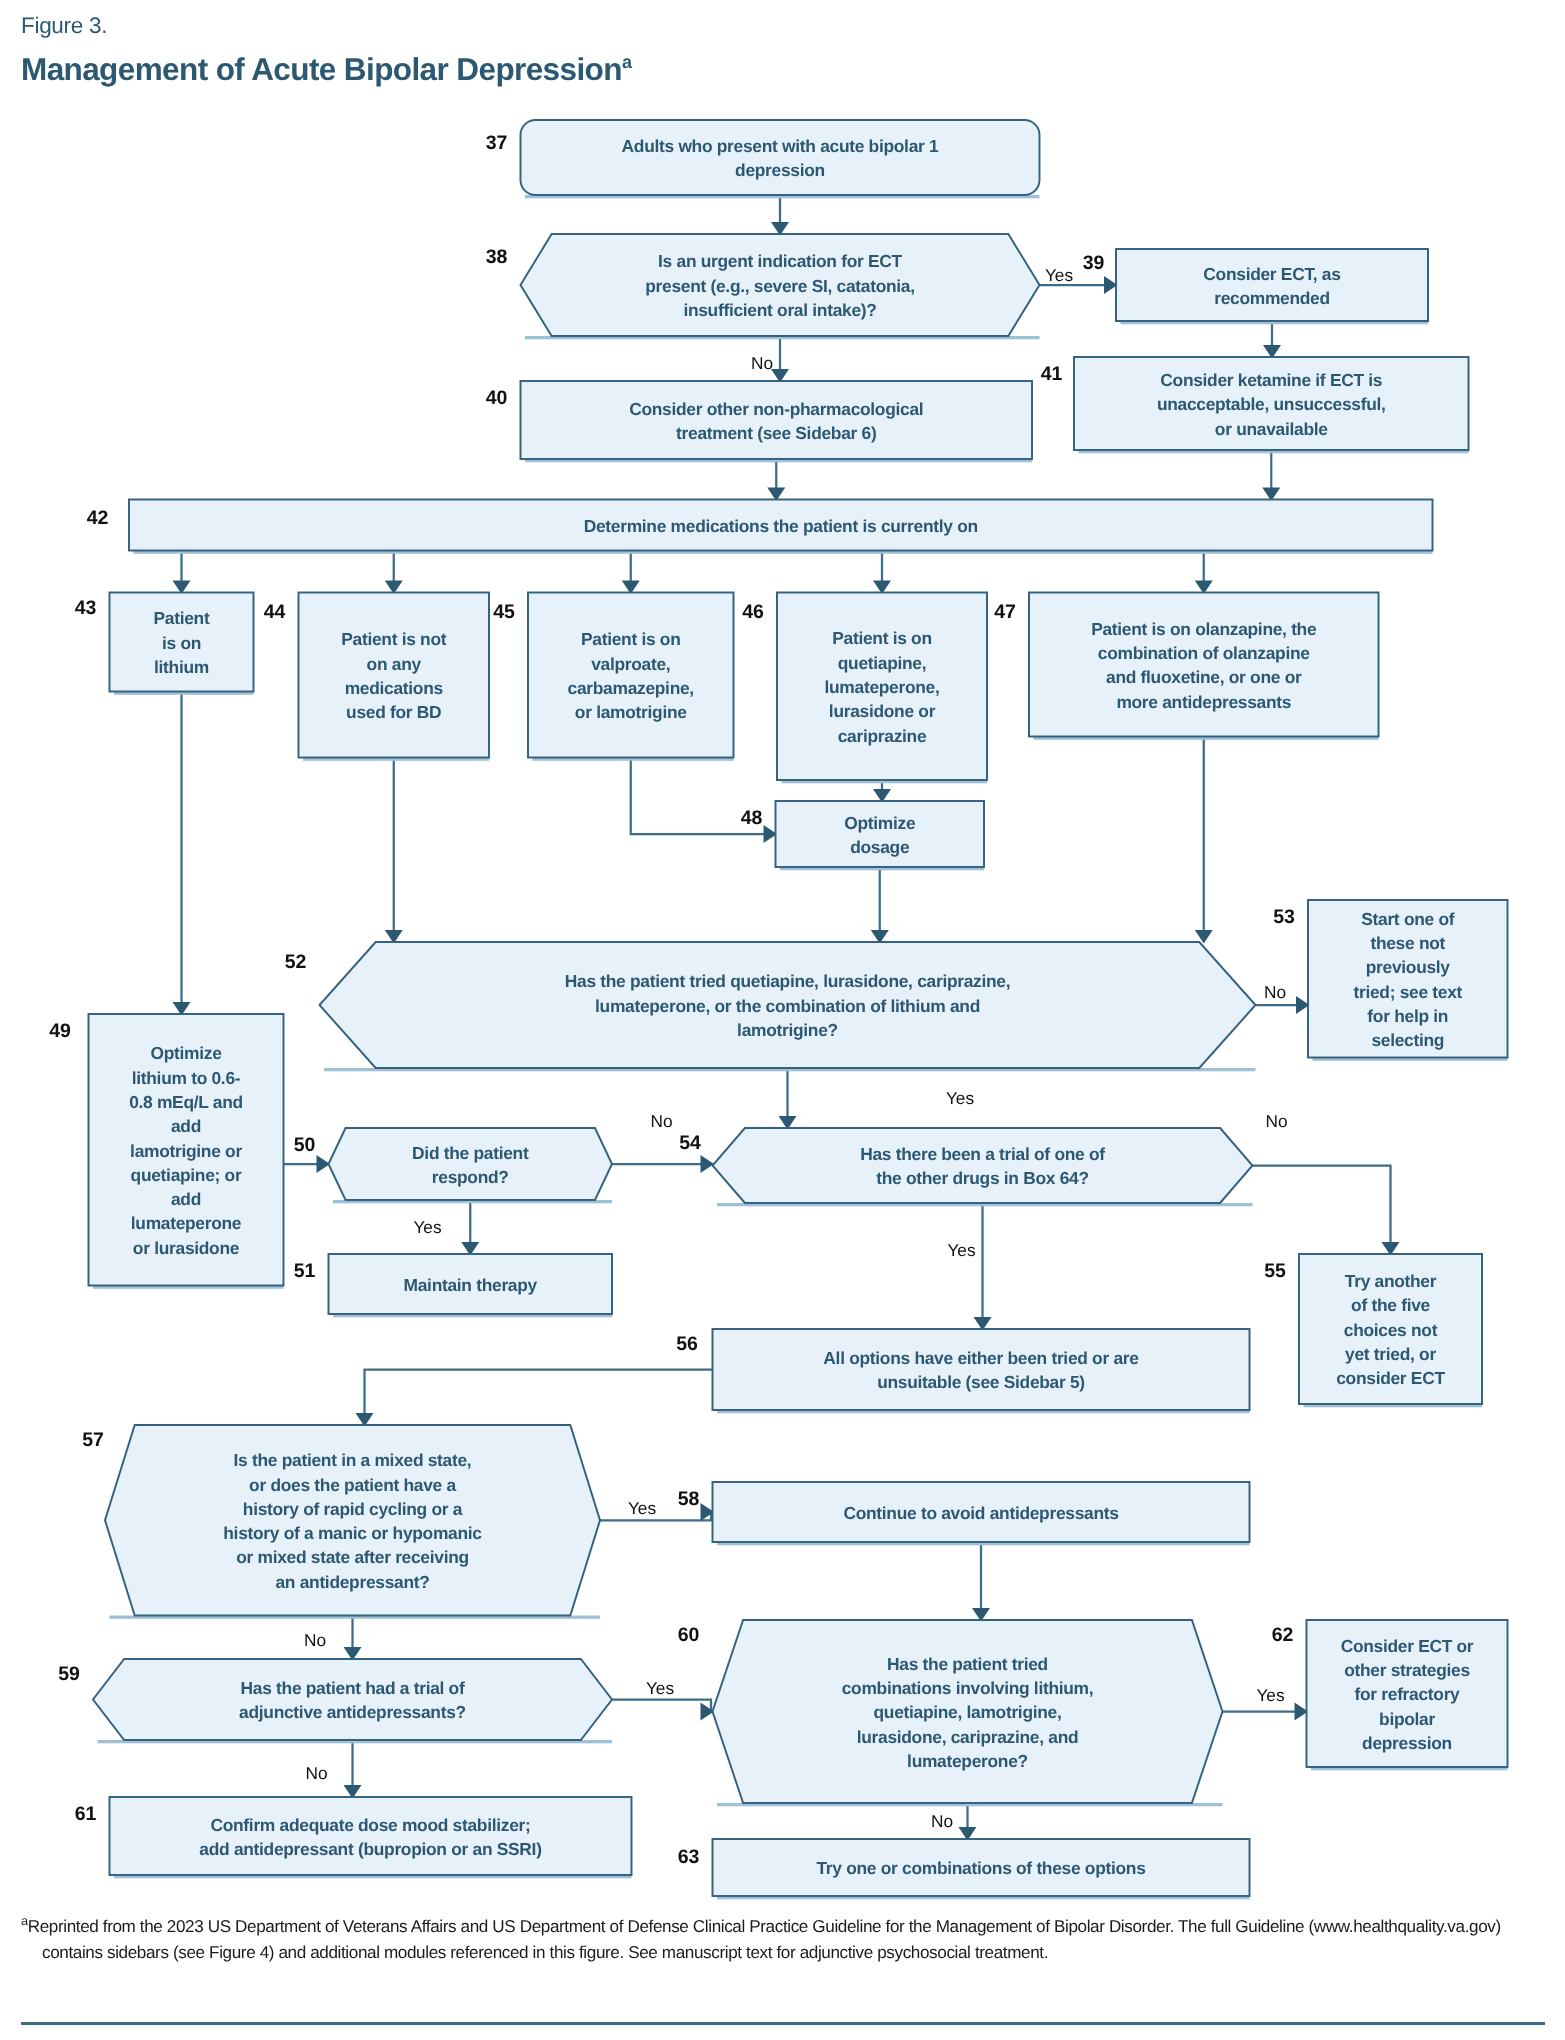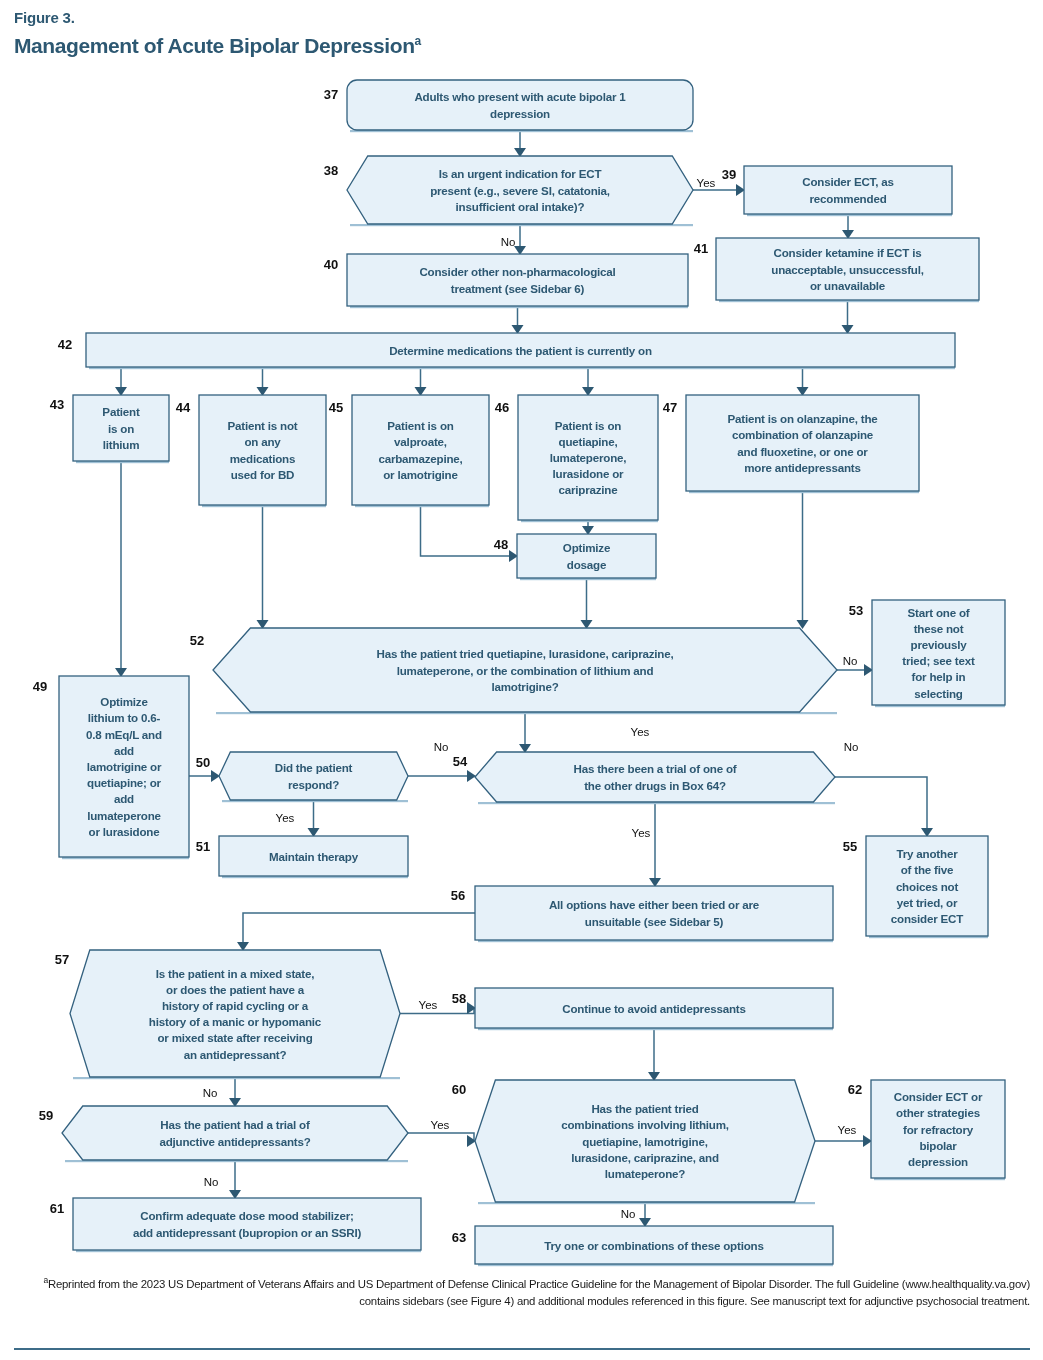--- a/index.html
+++ b/index.html
@@ -5,21 +5,21 @@
   html,body{margin:0;padding:0;background:#ffffff;}
   body{
     width:1043px;height:1360px;
     font-family:"Liberation Sans", sans-serif;
     color:#2d5872;
     position:relative;
     overflow:hidden;
   }
   .hdr{position:absolute;left:14px;top:8px;width:1010px;}
   .fig-num{
-    font-size:15px;font-weight:bold;color:#2d5872;
+    font-size:15px;font-weight:normal;color:#2d5872;
     letter-spacing:-0.2px;line-height:20px;
   }
   .fig-title{
     font-size:21px;font-weight:bold;color:#2d5872;
     letter-spacing:-0.4px;line-height:26px;margin-top:0;
   }
   .fig-title sup{font-size:12px;vertical-align:super;}
   #chart-wrap{position:absolute;left:0;top:68px;width:1043px;height:1200px;}
   svg{display:block;}
   .nodeFill{fill:#e6f1f9;stroke:#33617f;stroke-width:1.3;}
@@ -41,21 +41,21 @@
   }
   .conn{stroke:#3d6c88;stroke-width:1.5;fill:none;}
   .arrowhd{fill:#2d5872;}
   .footnote{
     position:absolute;left:14px;top:1272px;width:1016px;
     font-size:11.4px;line-height:17.5px;color:#1b1b1b;
     font-family:"Liberation Sans", sans-serif;
     letter-spacing:-0.25px;
   }
   .footnote sup{font-size:8.5px;vertical-align:super;}
-  .footnote .ind{display:block;padding-left:14px;text-indent:-14px;text-align:right;}
+  .footnote .ind{display:block;padding-left:14px;text-indent:-14px;}
   .rule{
     position:absolute;left:14px;top:1348px;width:1016px;height:2px;
     background:#3d6c88;
   }
 </style>
 </head>
 <body>
 
 <div class="hdr">
   <div class="fig-num">Figure 3.</div>

